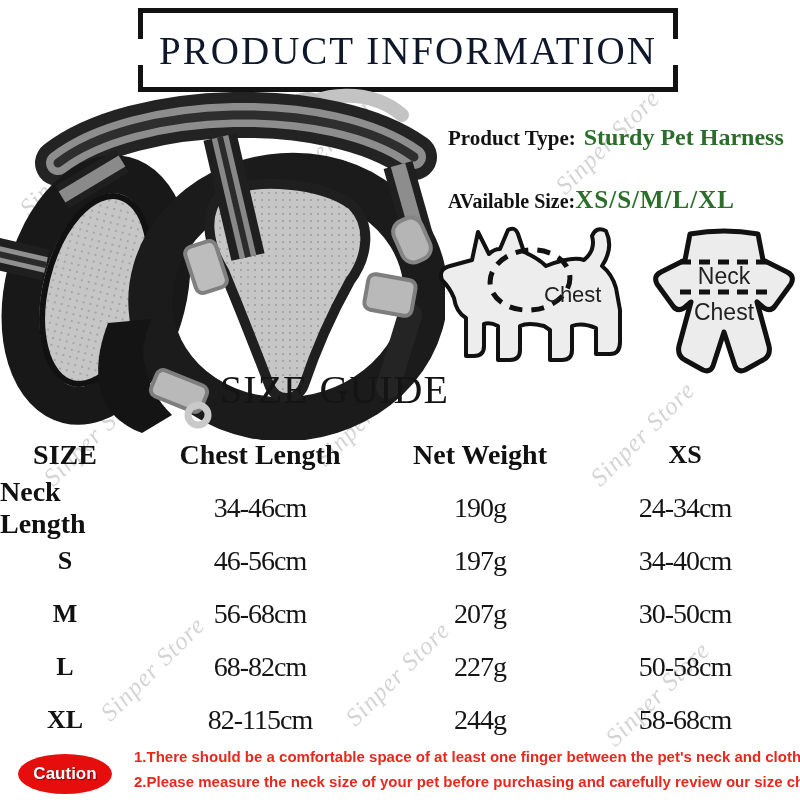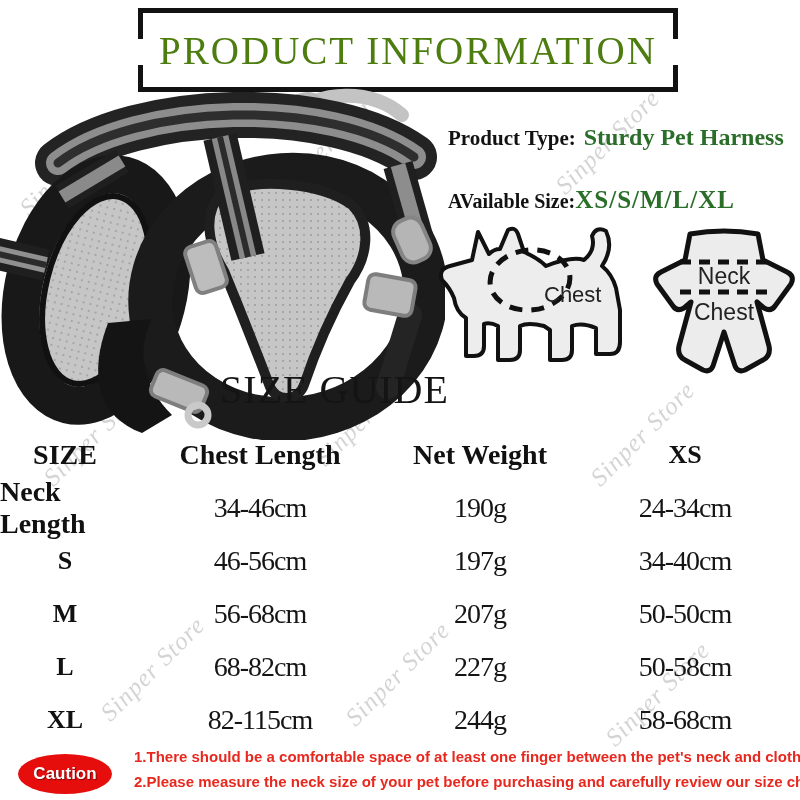--- a/index.html
+++ b/index.html
@@ -18,21 +18,21 @@
   
   .title-box{
     left:138px;top:8px;width:530px;height:74px;
     border:5px solid #121212;display:flex;align-items:center;justify-content:center;
     background:#ffffff;
   }
   .title-box .gap{position:absolute;background:#ffffff;width:9px;height:26px;}
   .gap-l{left:-7px;top:26px;}
   .gap-r{right:-7px;top:26px;}
   .title-text{
-    font:400 39px "Liberation Serif", serif;color:#4d7c0f;letter-spacing:2px;
+    font:400 39px "Liberation Serif", serif;color:#0f172a;letter-spacing:2px;
   }
   
   .prod-line{left:448px;top:124px;display:flex;align-items:baseline;gap:8px;white-space:nowrap;}
   .prod-label{font:bold 21px "Liberation Serif", serif;color:#121212;}
   .prod-value{font:bold 24px "Liberation Serif", serif;color:var(--accent-green,#2a6e2a);}
   .size-line{left:448px;top:186px;display:flex;align-items:baseline;white-space:nowrap;}
   .size-label{font:bold 20px "Liberation Serif", serif;color:#121212;}
   .size-value{font:bold 25px "Liberation Serif", serif;color:var(--accent-green,#2a6e2a);letter-spacing:1px;}
   
   .size-guide-heading{
@@ -175,21 +175,21 @@
   <div class="cell val">24-34cm</div>
 
   <div class="cell sz">S</div>
   <div class="cell val">46-56cm</div>
   <div class="cell val">197g</div>
   <div class="cell val">34-40cm</div>
 
   <div class="cell sz">M</div>
   <div class="cell val">56-68cm</div>
   <div class="cell val">207g</div>
-  <div class="cell val">50-50cm</div>
+  <div class="cell val">30-50cm</div>
 
   <div class="cell sz">L</div>
   <div class="cell val">68-82cm</div>
   <div class="cell val">227g</div>
   <div class="cell val">50-58cm</div>
 
   <div class="cell sz">XL</div>
   <div class="cell val">82-115cm</div>
   <div class="cell val">244g</div>
   <div class="cell val">58-68cm</div>

